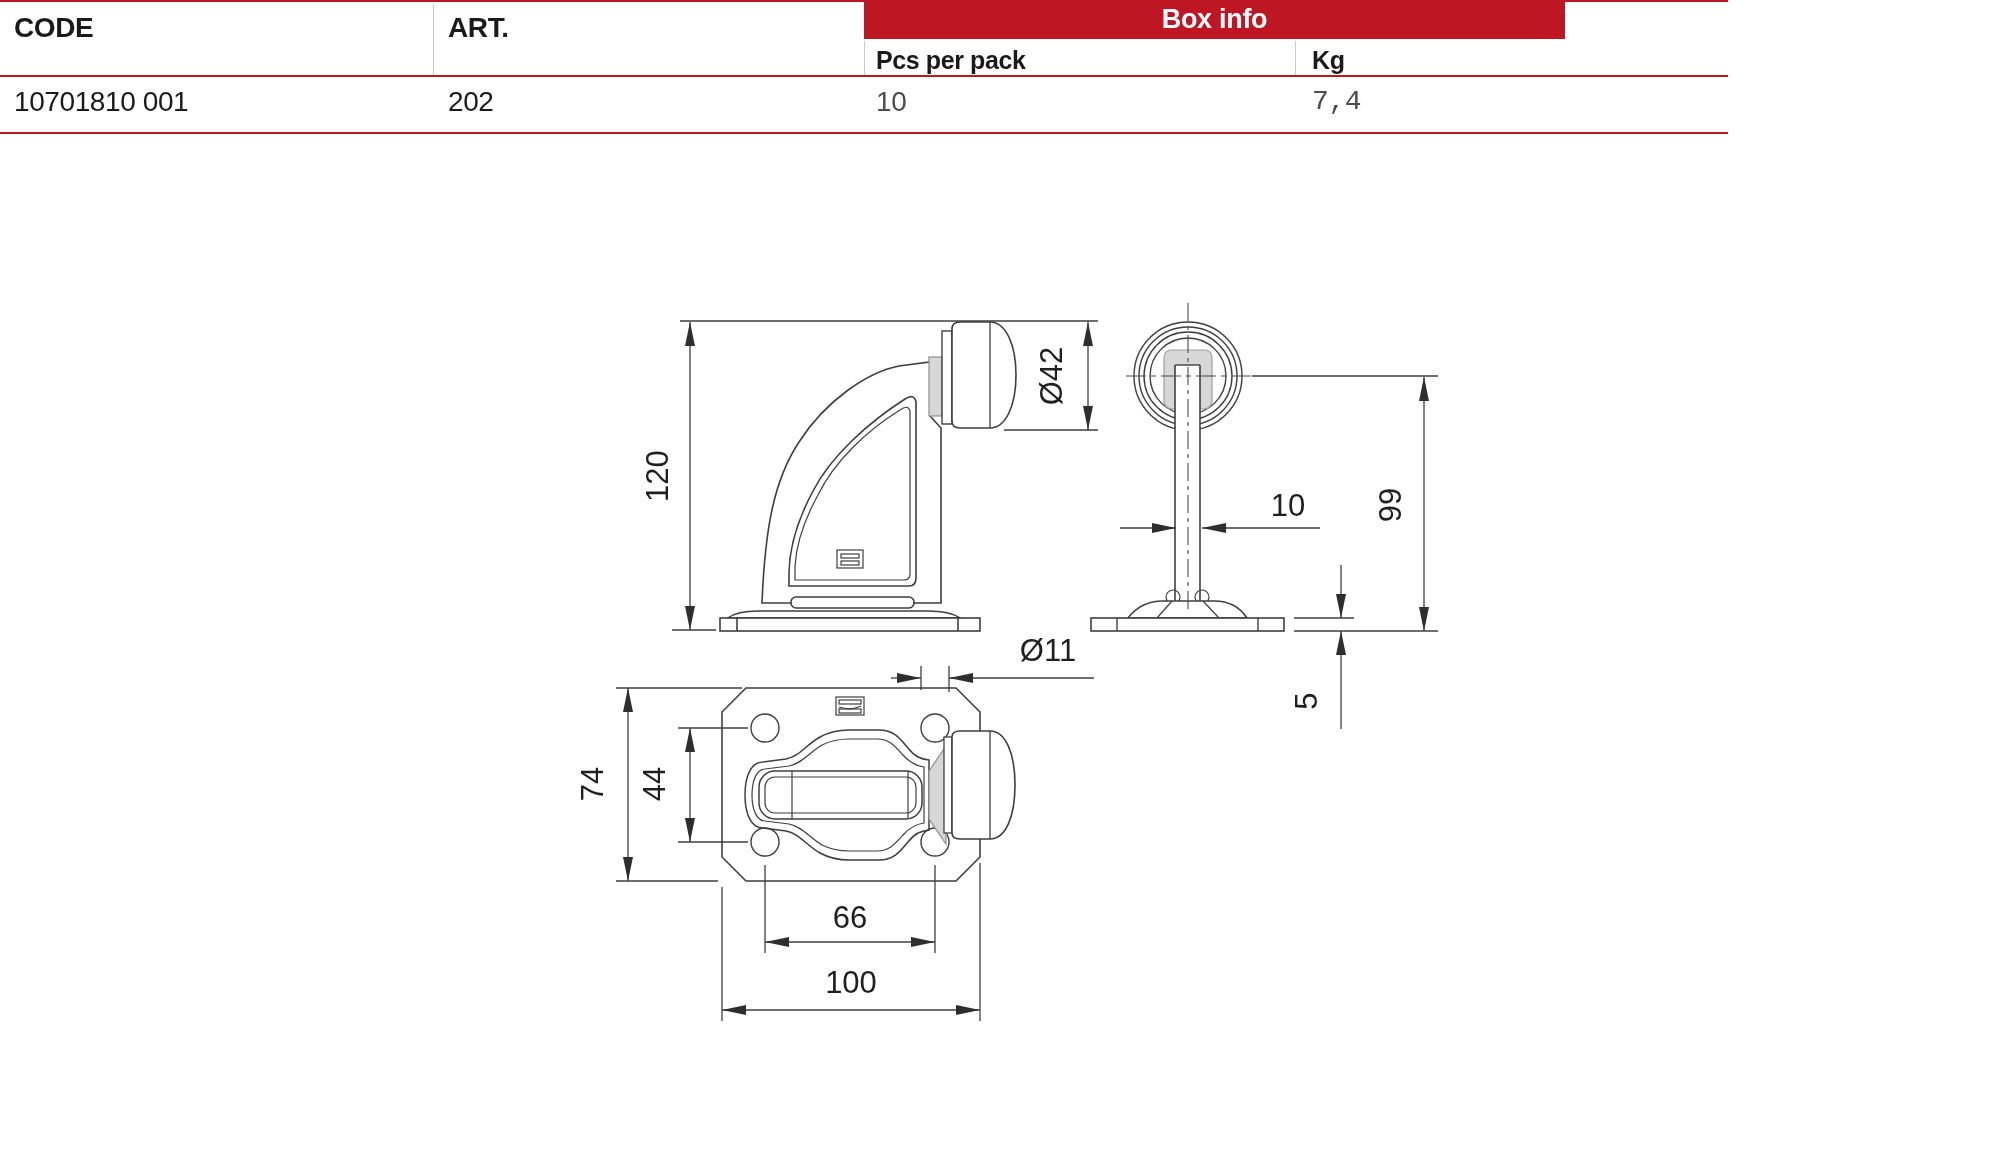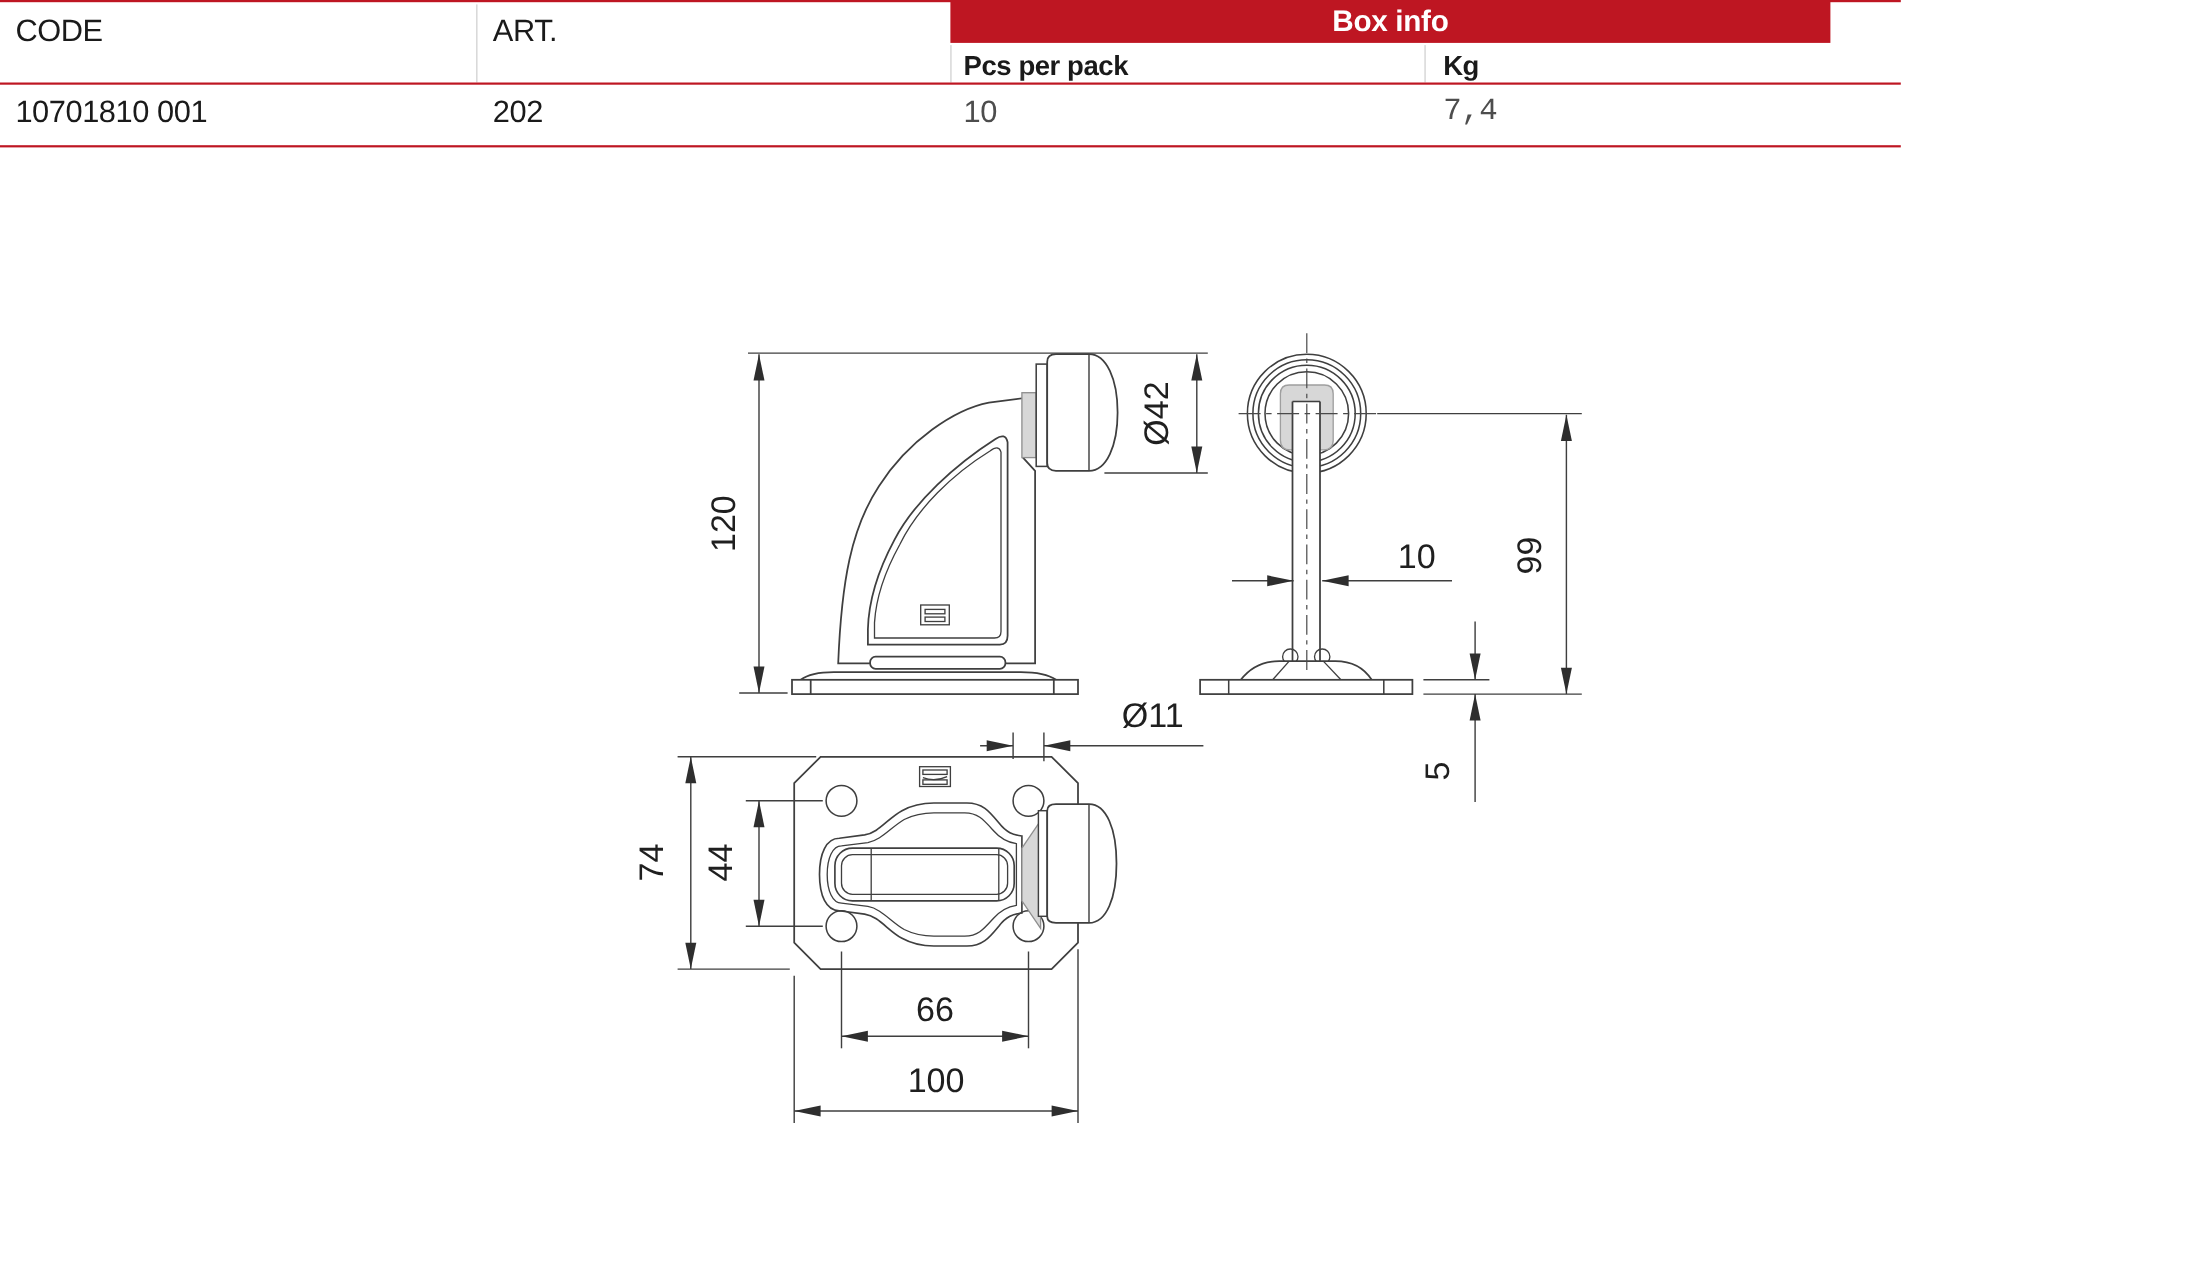--- a/index.html
+++ b/index.html
@@ -1,29 +1,29 @@
 <!DOCTYPE html>
 <html><head>
 <meta charset="utf-8">
 <style>
   html,body{margin:0;padding:0;background:#fff;}
   .page{position:relative;width:1996px;height:1162px;background:#fff;overflow:hidden;
         font-family:"Liberation Sans",sans-serif;color:#1a1a1a;}
   
   .spec-table{position:absolute;left:0;top:0;width:1728px;height:140px;}
-  .redbar{position:absolute;left:864px;top:0;width:800px;height:39px;background:#be1622;
+  .redbar{position:absolute;left:864px;top:0;width:701px;height:39px;background:#be1622;
           display:flex;align-items:center;justify-content:center;}
   .redbar span{color:#fff;font-weight:bold;font-size:27px;letter-spacing:-.3px;}
   .hline{position:absolute;left:0;width:1728px;height:2px;background:#be1622;}
   .hline.top{top:0;}
   .hline.mid{top:75px;}
   .hline.bot{top:132px;}
   .vdiv{position:absolute;width:1px;background:#c9c9c9;}
   .cell{position:absolute;white-space:nowrap;letter-spacing:-.4px;}
-  .hdr{font-weight:normal;font-size:28px;top:12px;}
+  .hdr{font-weight:bold;font-size:28px;top:12px;}
   .subhdr{font-weight:bold;font-size:25px;top:46px;}
   .val{font-weight:normal;font-size:28px;top:86px;}
   .val.light{font-weight:normal;color:#4d4d4d;}
   
   .drawing{position:absolute;left:560px;top:230px;}
   .dimtext{font-family:"Liberation Sans",sans-serif;font-size:31px;fill:#1f1f1f;}
 </style>
 </head>
 <body>
 

